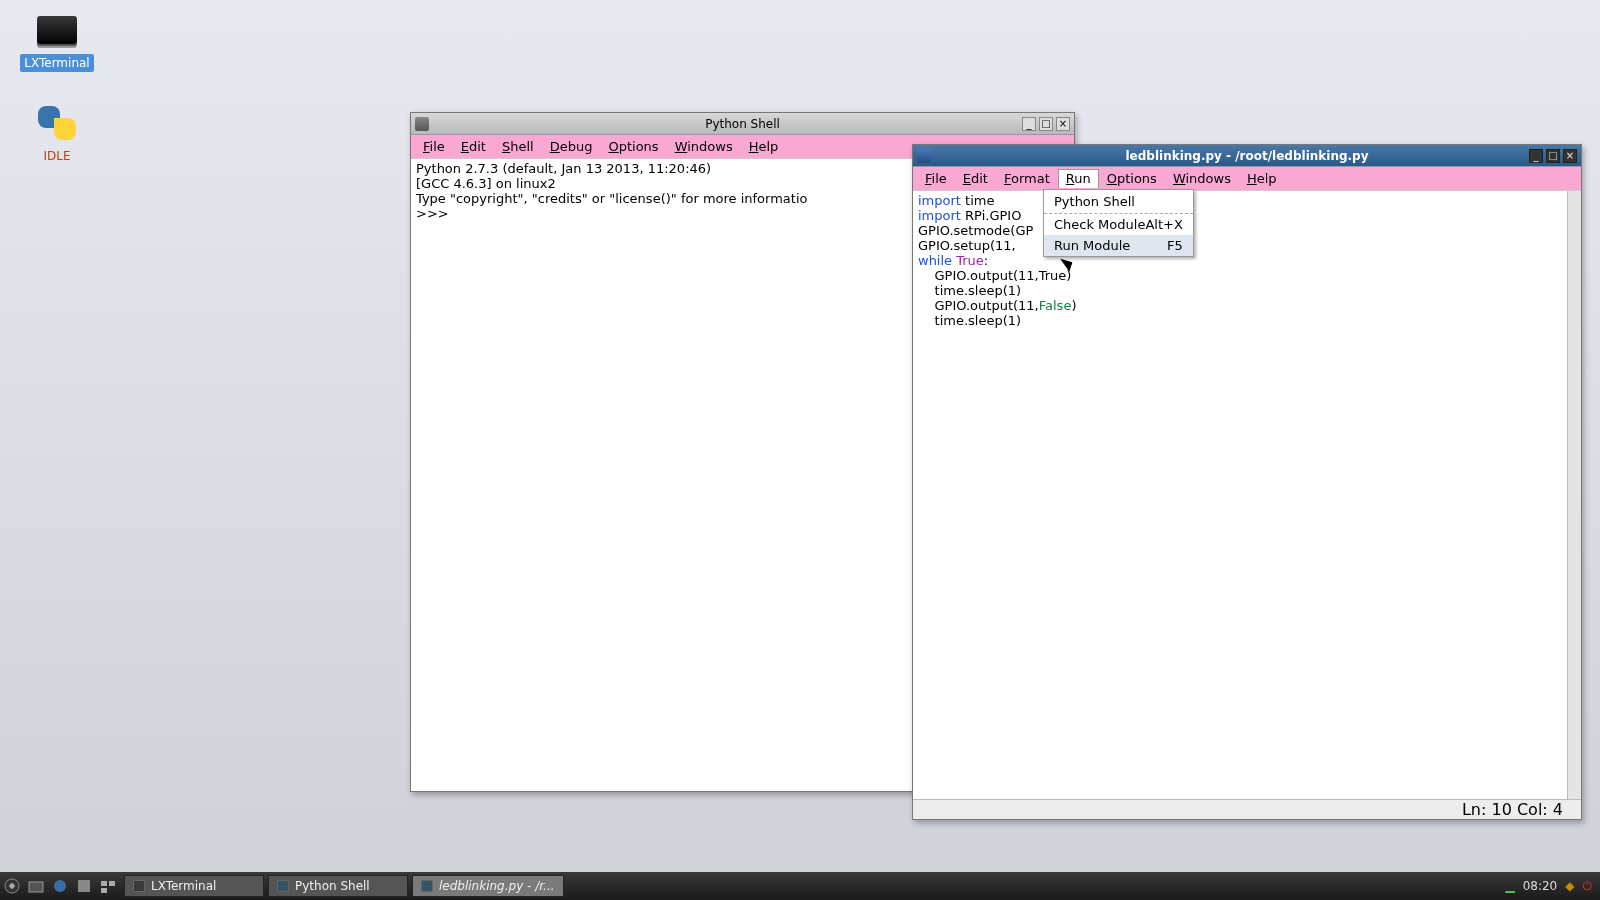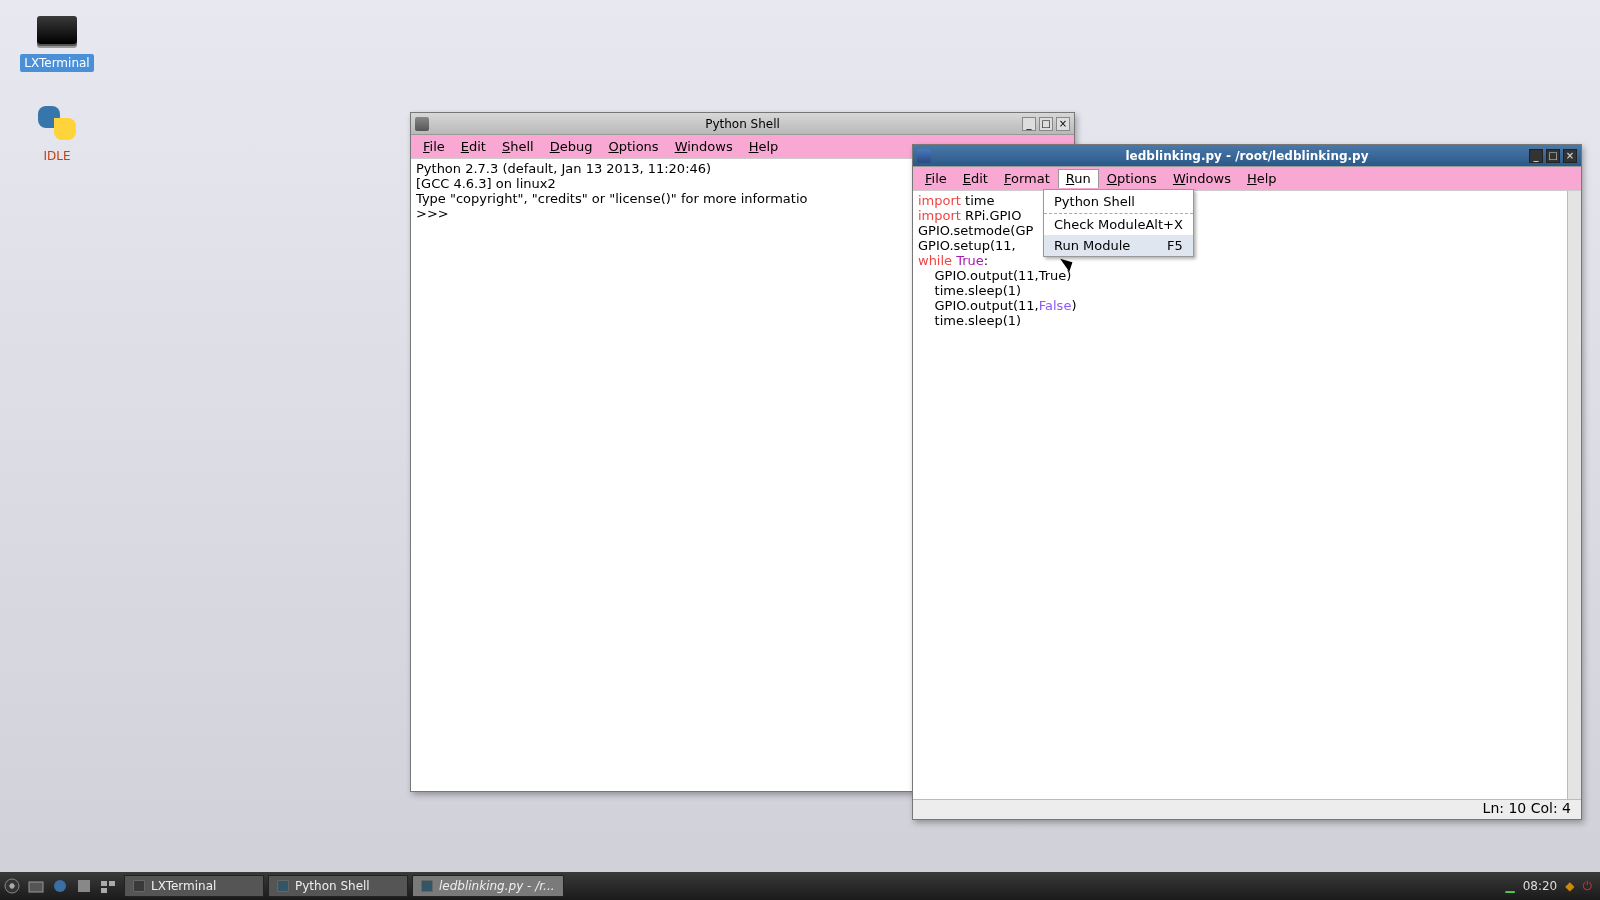--- a/index.html
+++ b/index.html
@@ -75,29 +75,29 @@
   background: #fff; border: 1px solid #999; border-bottom: none;
   padding: 1px 7px; position: relative; z-index: 60;
 }
 
 
 .content {
   flex: 1; padding: 2px 5px;
   font-family: "DejaVu Sans Mono", monospace; font-size: 13px;
   color: #000; white-space: pre; overflow: hidden; position: relative;
 }
-.kw { color: #ef4444; }
-.bl { color: #8b5cf6; }
+.kw { color: #1d4ed8; }
+.bl { color: #15803d; }
 .gn { color: #a21caf; }
 
 
 .statusbar {
   height: 20px; background: #ededed; border-top: 1px solid #bbb;
-  font-size: 14px; display: flex; justify-content: flex-end;
-  padding: 0 10px;
+  font-size: 16px; display: flex; justify-content: flex-end;
+  padding: 0 18px;
 }
 
 
 .dropdown {
   position: absolute; background: #fff; border: 1px solid #999;
   box-shadow: 2px 2px 3px rgba(0,0,0,.3);
   font-size: 13px; z-index: 50; min-width: 140px;
 }
 .dropdown .dtop {
   padding: 4px 10px; border-bottom: 1px dashed #aaa;

